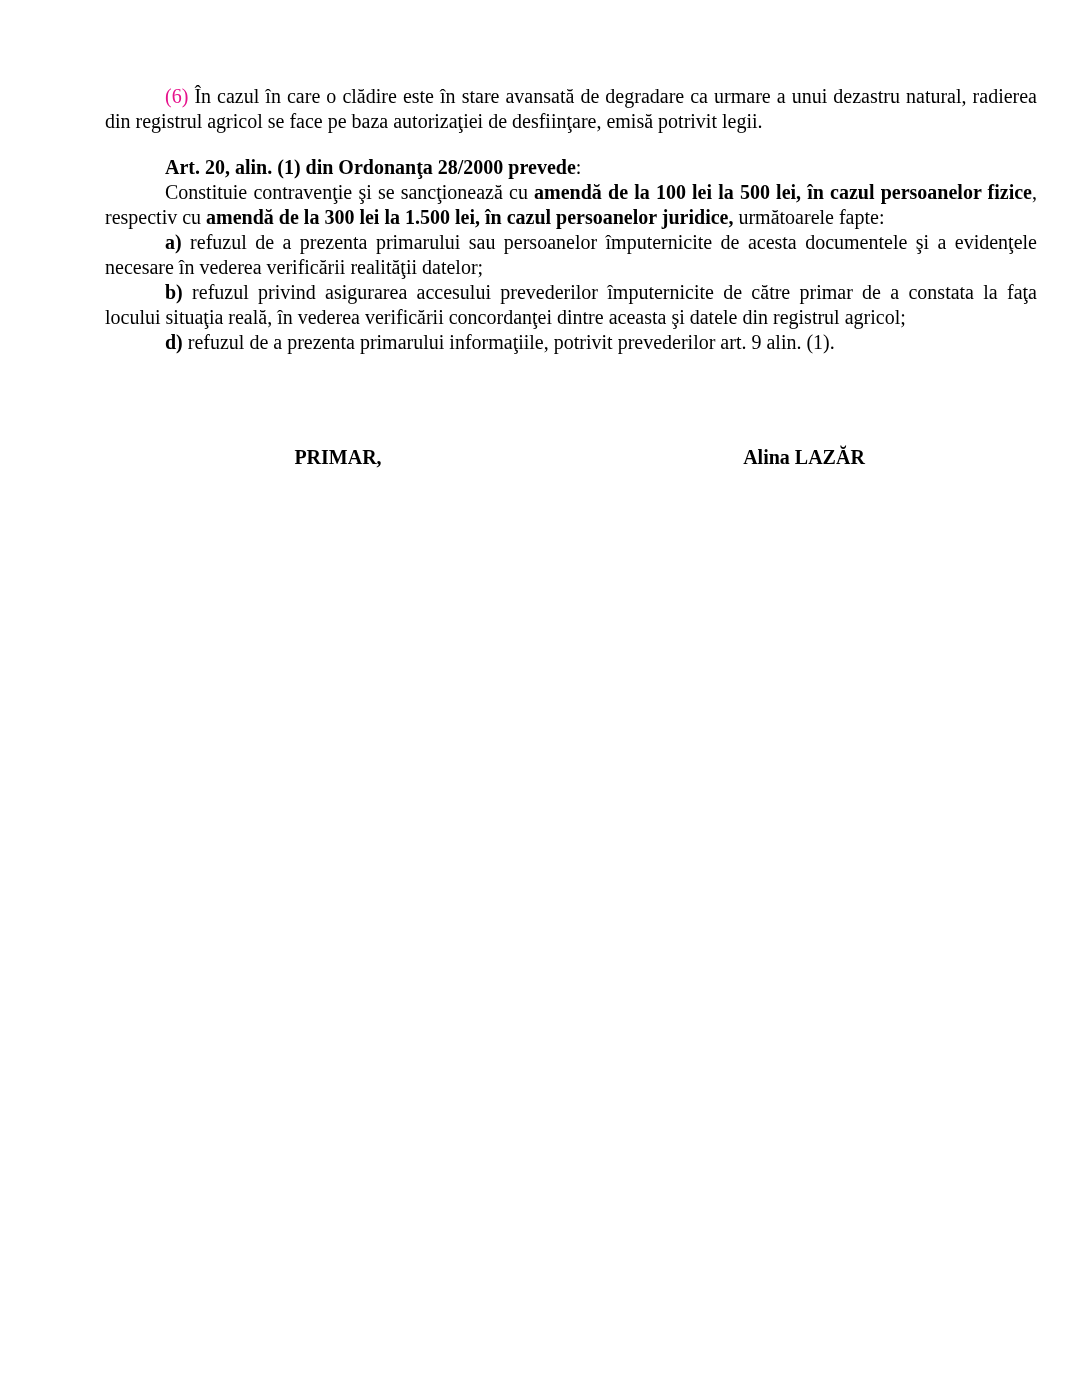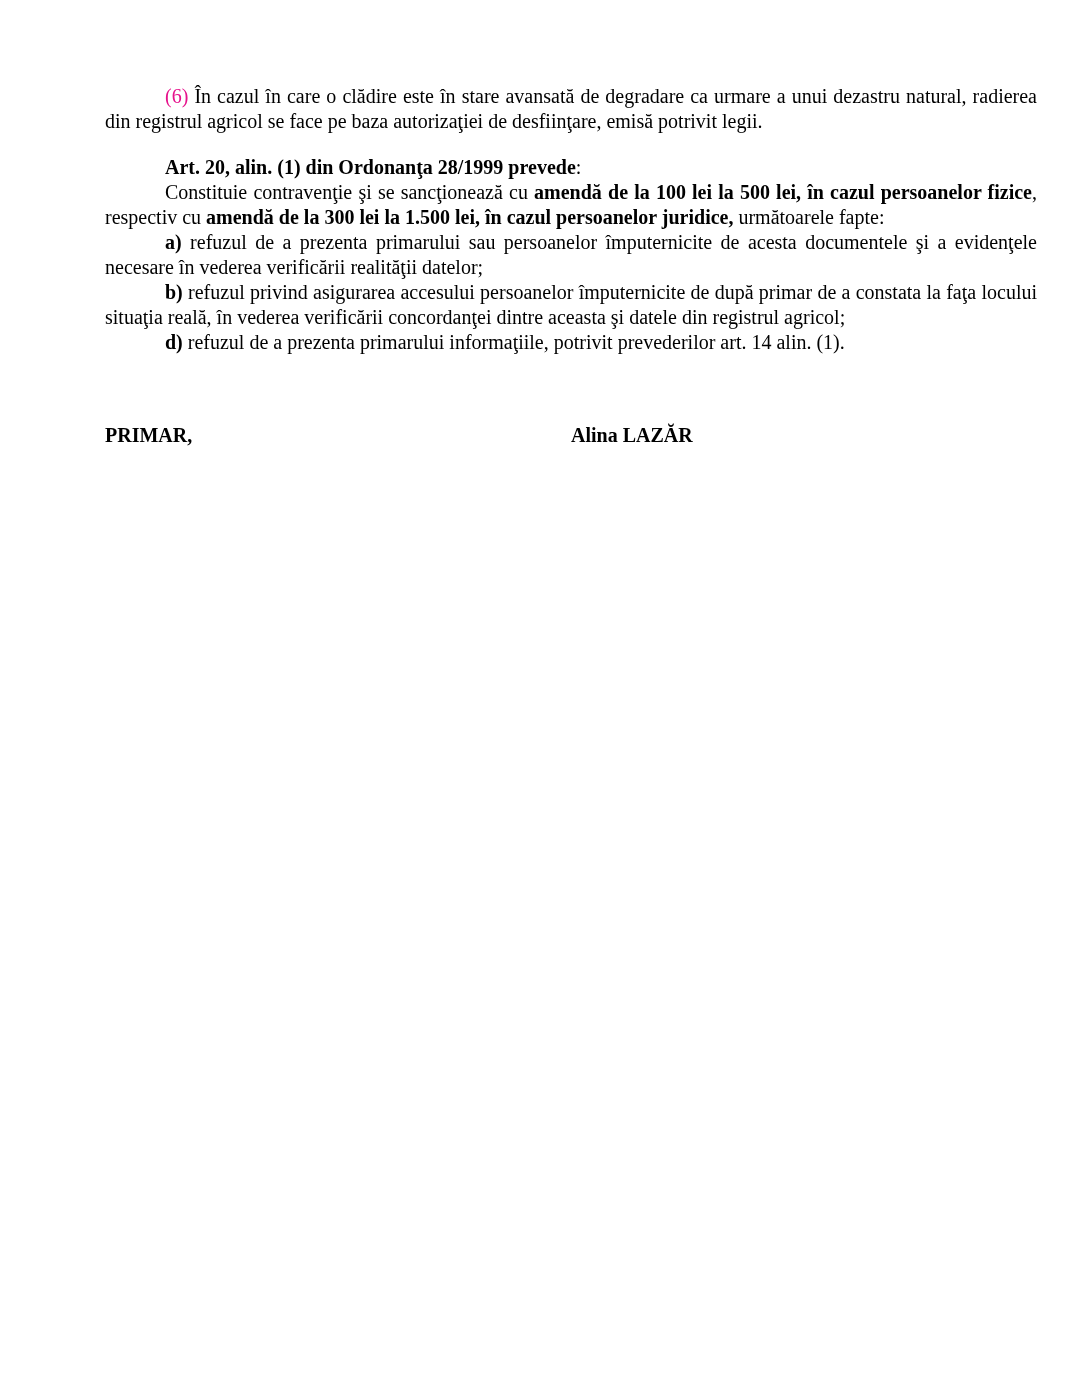--- a/index.html
+++ b/index.html
@@ -40,56 +40,57 @@
     font-weight: normal;
   }
   .item-marker { font-weight: bold; }
   .sig-row {
     display: flex;
     margin-top: 68px;
     width: 100%;
   }
   .sig-col {
     width: 50%;
-    text-align: left;
+    text-align: center;
     font-weight: bold;
     font-size: 20px;
     line-height: 25px;
+    margin-top: 22px;
   }
   .sig-col .sig-title { margin: 0; }
   .sig-col .sig-name { margin: 0; }
 </style>
 </head>
 <body>
 
 <div class="page">
 
   <p class="para">
     <span class="marker-pink">(6)</span><span> În cazul în care o clădire este în stare avansată de degradare ca urmare a unui dezastru natural, radierea din registrul agricol se face pe baza autorizaţiei de desfiinţare, emisă potrivit legii.</span>
   </p>
 
   <p class="heading">
-    <span class="bold">Art. 20, alin. (1) din Ordonanţa 28/1999 prevede</span><span>:</span>
+    <span class="bold">Art. 20, alin. (1) din Ordonanţa 28/2000 prevede</span><span>:</span>
   </p>
 
   <p class="para">
     <span>Constituie contravenţie şi se sancţionează cu </span><span class="bold">amendă de la 100 lei la 500 lei, în cazul persoanelor fizice</span><span>, respectiv cu </span><span class="bold">amendă de la 300 lei la 1.500 lei, în cazul persoanelor juridice,</span><span> următoarele fapte:</span>
   </p>
 
   <p class="para">
     <span class="item-marker">a)</span><span> refuzul de a prezenta primarului sau persoanelor împuternicite de acesta documentele şi a evidenţele necesare în vederea verificării realităţii datelor;</span>
   </p>
 
   <p class="para">
-    <span class="item-marker">b)</span><span> refuzul privind asigurarea accesului persoanelor împuternicite de după primar de a constata la faţa locului situaţia reală, în vederea verificării concordanţei dintre aceasta şi datele din registrul agricol;</span>
+    <span class="item-marker">b)</span><span> refuzul privind asigurarea accesului prevederilor împuternicite de către primar de a constata la faţa locului situaţia reală, în vederea verificării concordanţei dintre aceasta şi datele din registrul agricol;</span>
   </p>
 
 
   <p class="para">
-    <span class="item-marker">d)</span><span> refuzul de a prezenta primarului informaţiile, potrivit prevederilor art. 14 alin. (1).</span>
+    <span class="item-marker">d)</span><span> refuzul de a prezenta primarului informaţiile, potrivit prevederilor art. 9 alin. (1).</span>
   </p>
 
   <div class="sig-row">
     <div class="sig-col">
       <p class="sig-title">PRIMAR,</p>
     </div>
     <div class="sig-col">
       <p class="sig-name">Alina LAZĂR</p>
     </div>
   </div>

